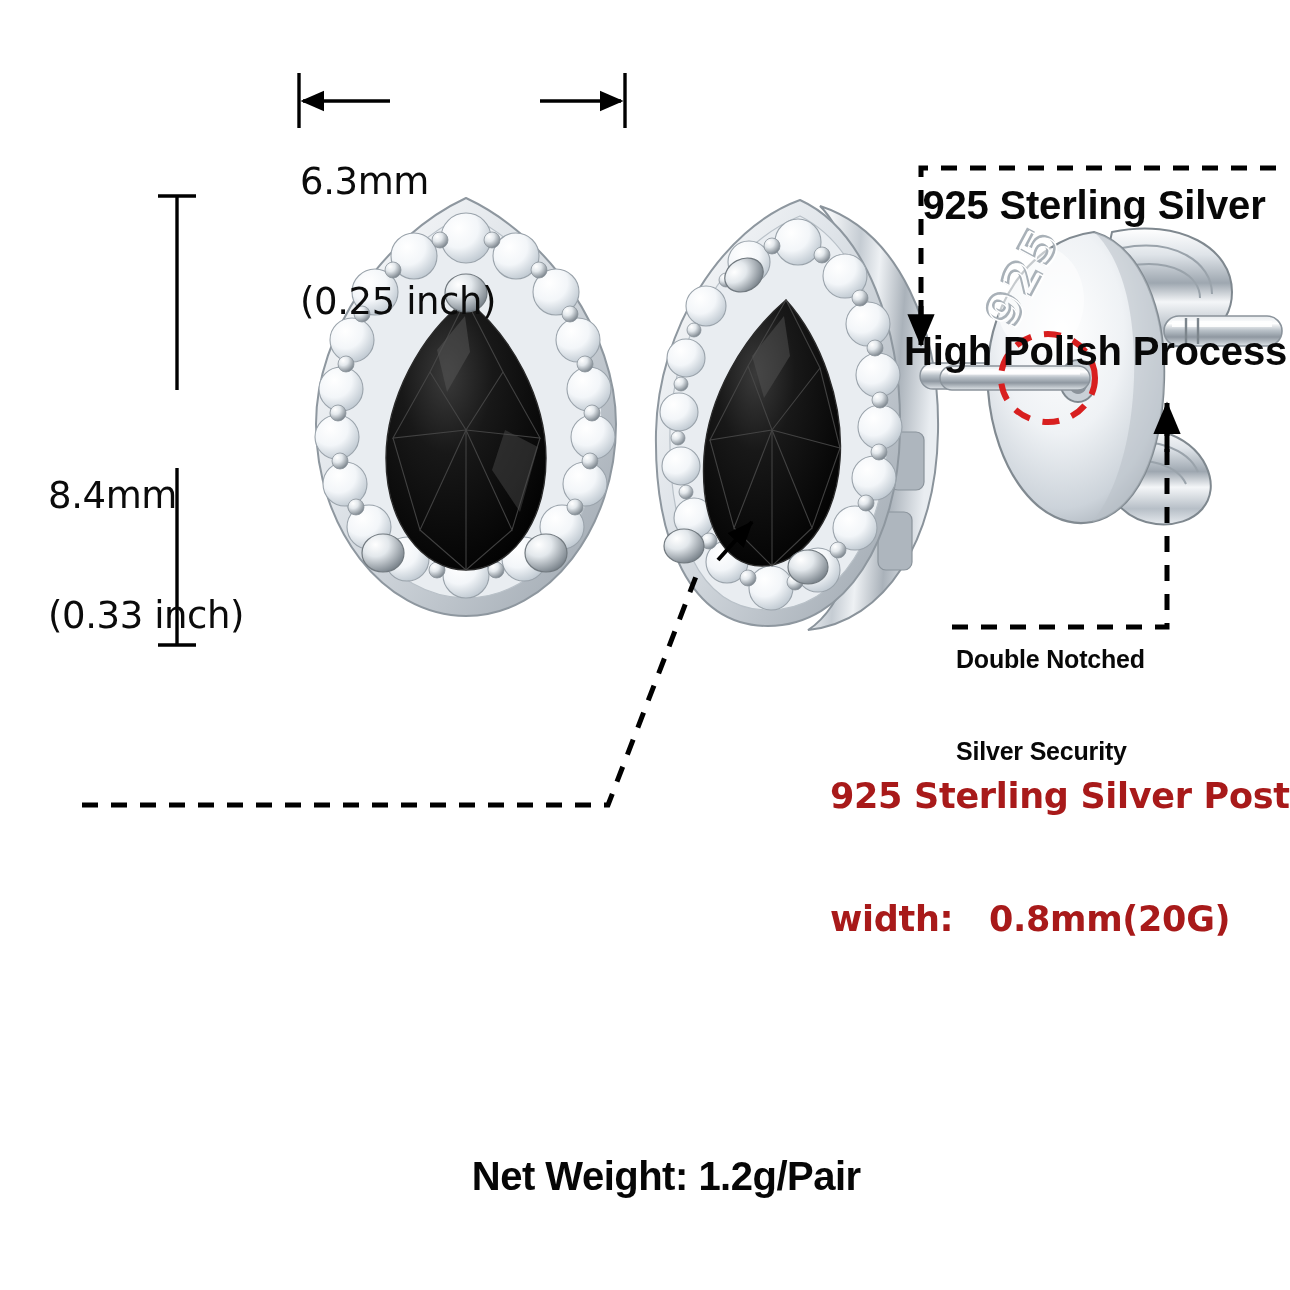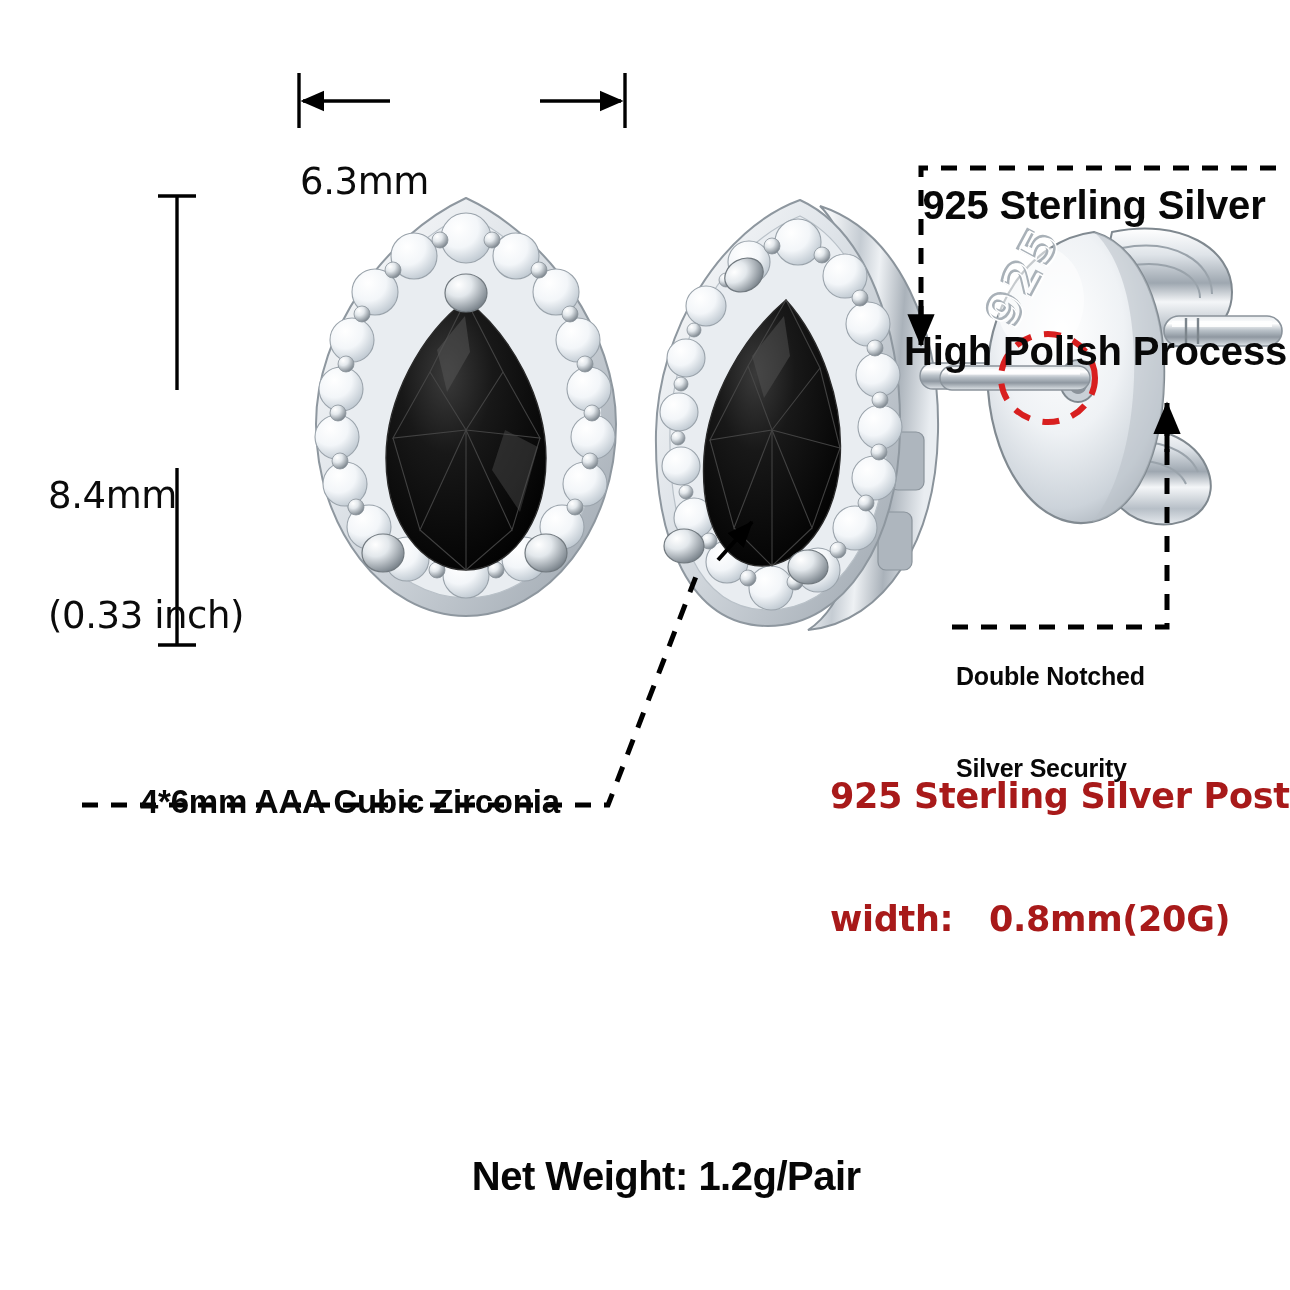--- a/index.html
+++ b/index.html
@@ -407,40 +407,38 @@
     <line x1="1167" y1="452" x2="1167" y2="403" stroke="#000" stroke-width="5" marker-end="url(#ah-plain)"></line>
 
     <g stroke="#000" stroke-width="5" fill="none" stroke-dasharray="16 13">
       <path d="M82,805 L608,805 L700,566"></path>
     </g>
 
   </svg>
 
   <div class="txt dim-label" style="left:300px; top:82px; width:326px;">
     <div>6.3mm</div>
+    <div>(0.25 inch)</div>
   </div>
 
   <div class="txt dim-label" style="left:48px; top:396px; width:262px;">
     <div>8.4mm</div>
     <div>(0.33 inch)</div>
   </div>
 
   <div class="txt callout" id="top-right-callout" style="left:904px; top:83px; width:380px;">
     <div>925 Sterling Silver</div>
     <div>High Polish Process</div>
   </div>
 
-  <div class="txt callout" id="notch-callout" style="left:956px; top:600px; width:210px;">
+  <div class="txt callout" id="notch-callout" style="left:956px; top:583px; width:210px;">
     <div>Double Notched</div>
     <div>Silver Security</div>
   </div>
 
-  <div class="txt callout" id="cz-callout" style="left:104px; top:748px; width:520px;">
-    <span>4*6mm AAA Cubic Zirconia</span>
-  </div>
 
   <div class="txt" id="post-callout" style="left:830px; top:693px; width:440px; color:#a81a1a;">
     <div>925 Sterling Silver Post</div>
     <div>width:   0.8mm(20G)</div>
   </div>
 
   <div class="txt" id="net-weight" style="top:1112px;">
     <span>Net Weight: 1.2g/Pair</span>
   </div>
 

